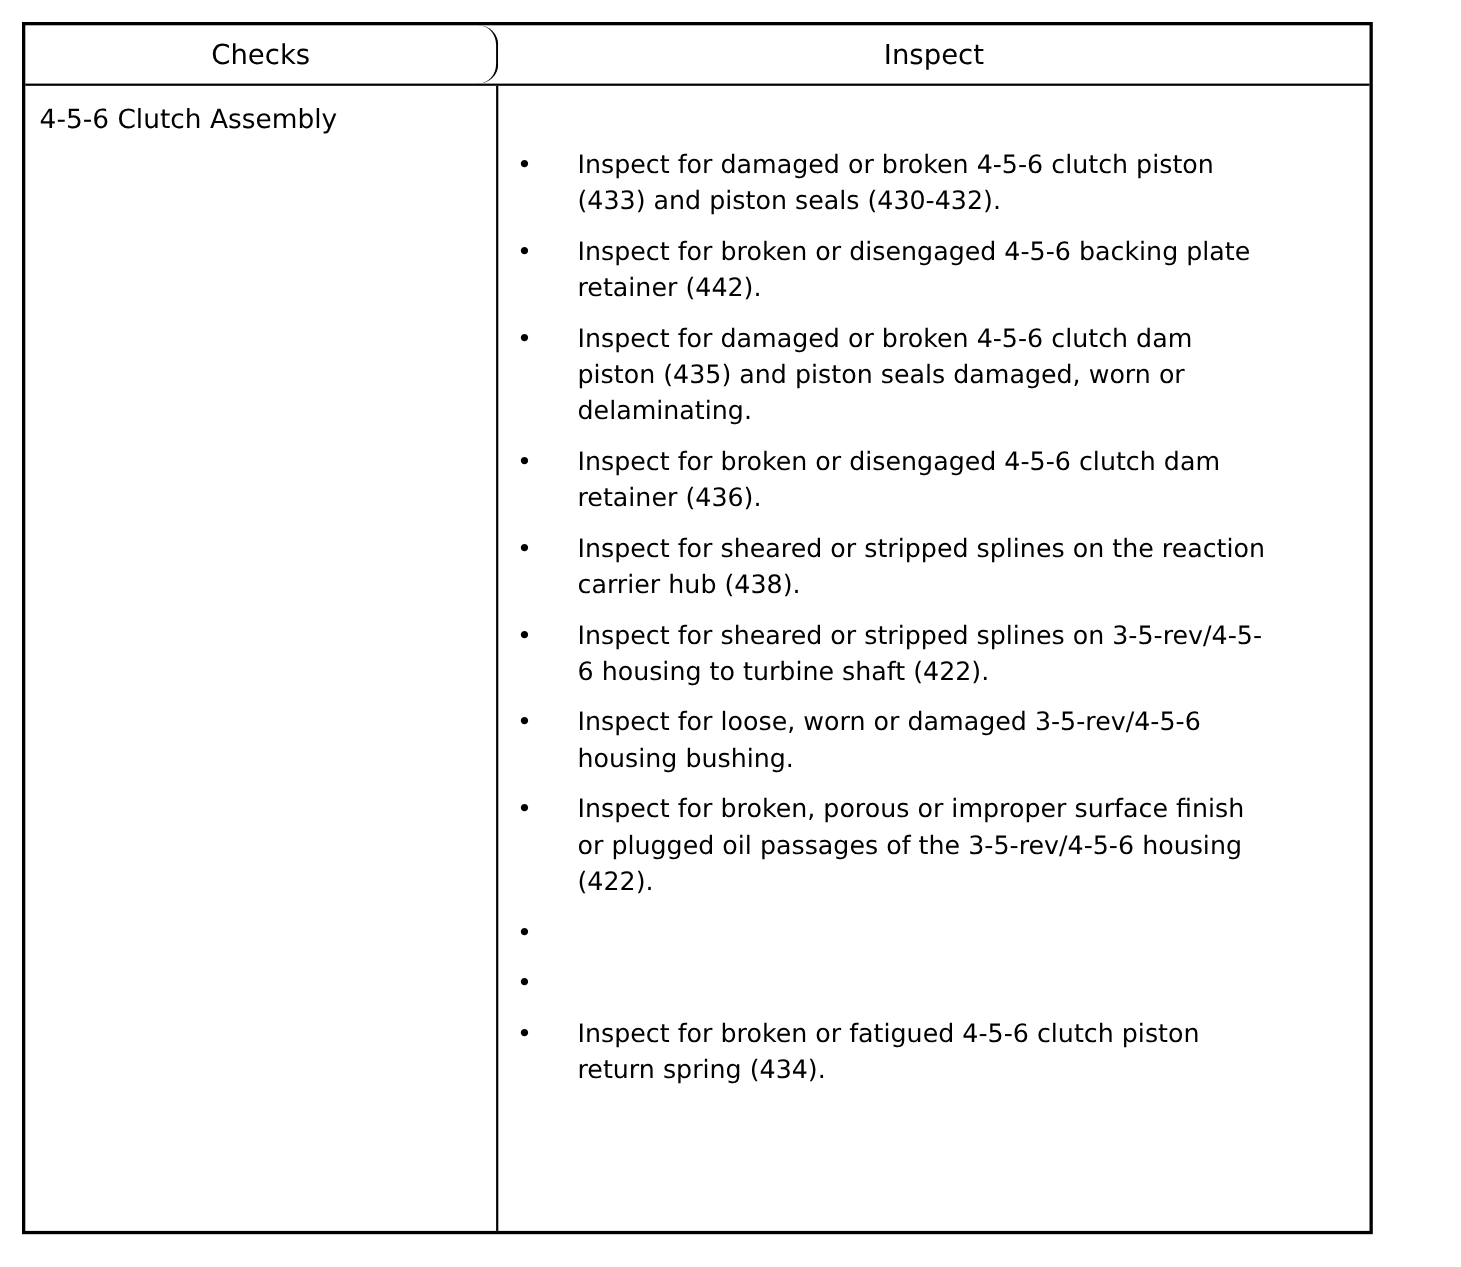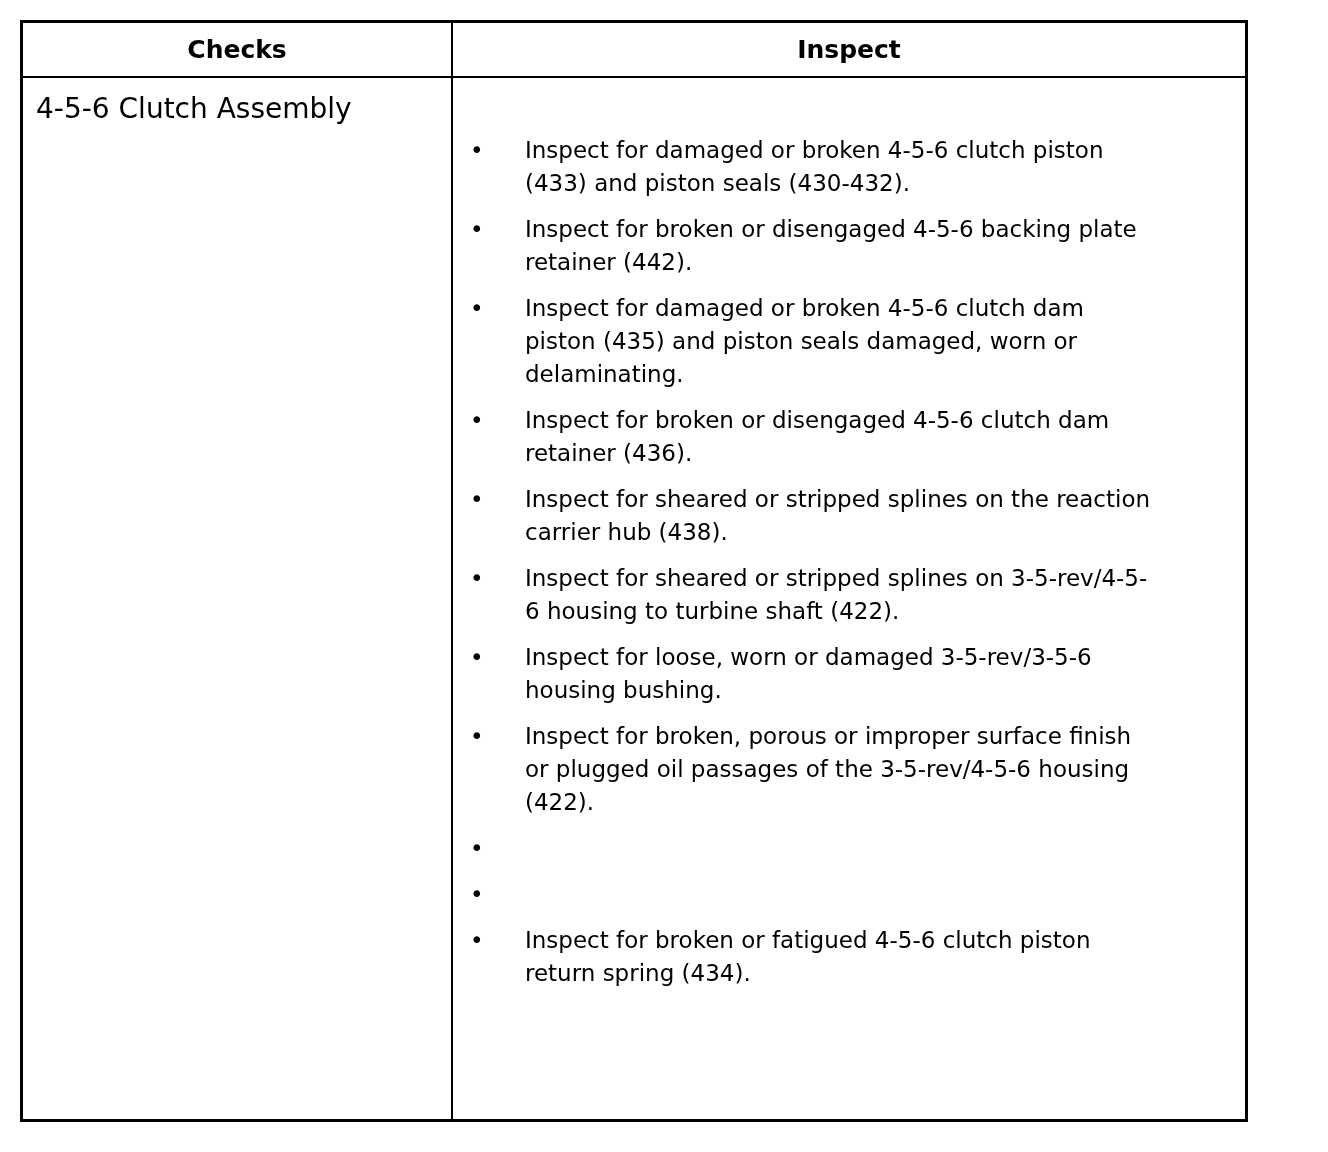--- a/index.html
+++ b/index.html
@@ -27,39 +27,40 @@
     background: #ffffff;
   }
   .header-row {
     display: grid;
     grid-template-columns: 430px 1fr;
     border-bottom: 2px solid #000000;
     height: 55px;
     flex: 0 0 55px;
   }
   .header-cell {
-    font-weight: bold;
+    font-weight: normal;
     font-size: 25px;
     display: flex;
     align-items: center;
     justify-content: center;
+    border-radius: 18px;
   }
   .checks-header {
     border-right: 2px solid #000000;
   }
   .body-row {
     display: grid;
     grid-template-columns: 430px 1fr;
     flex: 1 1 auto;
     min-height: 0;
   }
   .checks-cell {
     border-right: 2px solid #000000;
     padding: 14px 10px 0 13px;
-    font-size: 28px;
+    font-size: 24px;
     line-height: 33px;
   }
   .causes-cell {
     padding: 0;
     overflow: hidden;
   }
   .causes-list {
     list-style: none;
     margin: 56px 0 0 0;
     padding: 0;
@@ -112,21 +113,21 @@
           <li class="causes-item">
           <span class="bullet">•</span>
           <span class="cause-text">Inspect for sheared or stripped splines on the reaction carrier hub (438).</span>
         </li>
           <li class="causes-item">
           <span class="bullet">•</span>
           <span class="cause-text">Inspect for sheared or stripped splines on 3-5-rev/4-5-6 housing to turbine shaft (422).</span>
         </li>
           <li class="causes-item">
           <span class="bullet">•</span>
-          <span class="cause-text">Inspect for loose, worn or damaged 3-5-rev/3-5-6 housing bushing.</span>
+          <span class="cause-text">Inspect for loose, worn or damaged 3-5-rev/4-5-6 housing bushing.</span>
         </li>
           <li class="causes-item">
           <span class="bullet">•</span>
           <span class="cause-text">Inspect for broken, porous or improper surface finish or plugged oil passages of the 3-5-rev/4-5-6 housing (422).</span>
         </li>
           <li class="causes-item">
           <span class="bullet">•</span>
         </li>
           <li class="causes-item">
           <span class="bullet">•</span>

